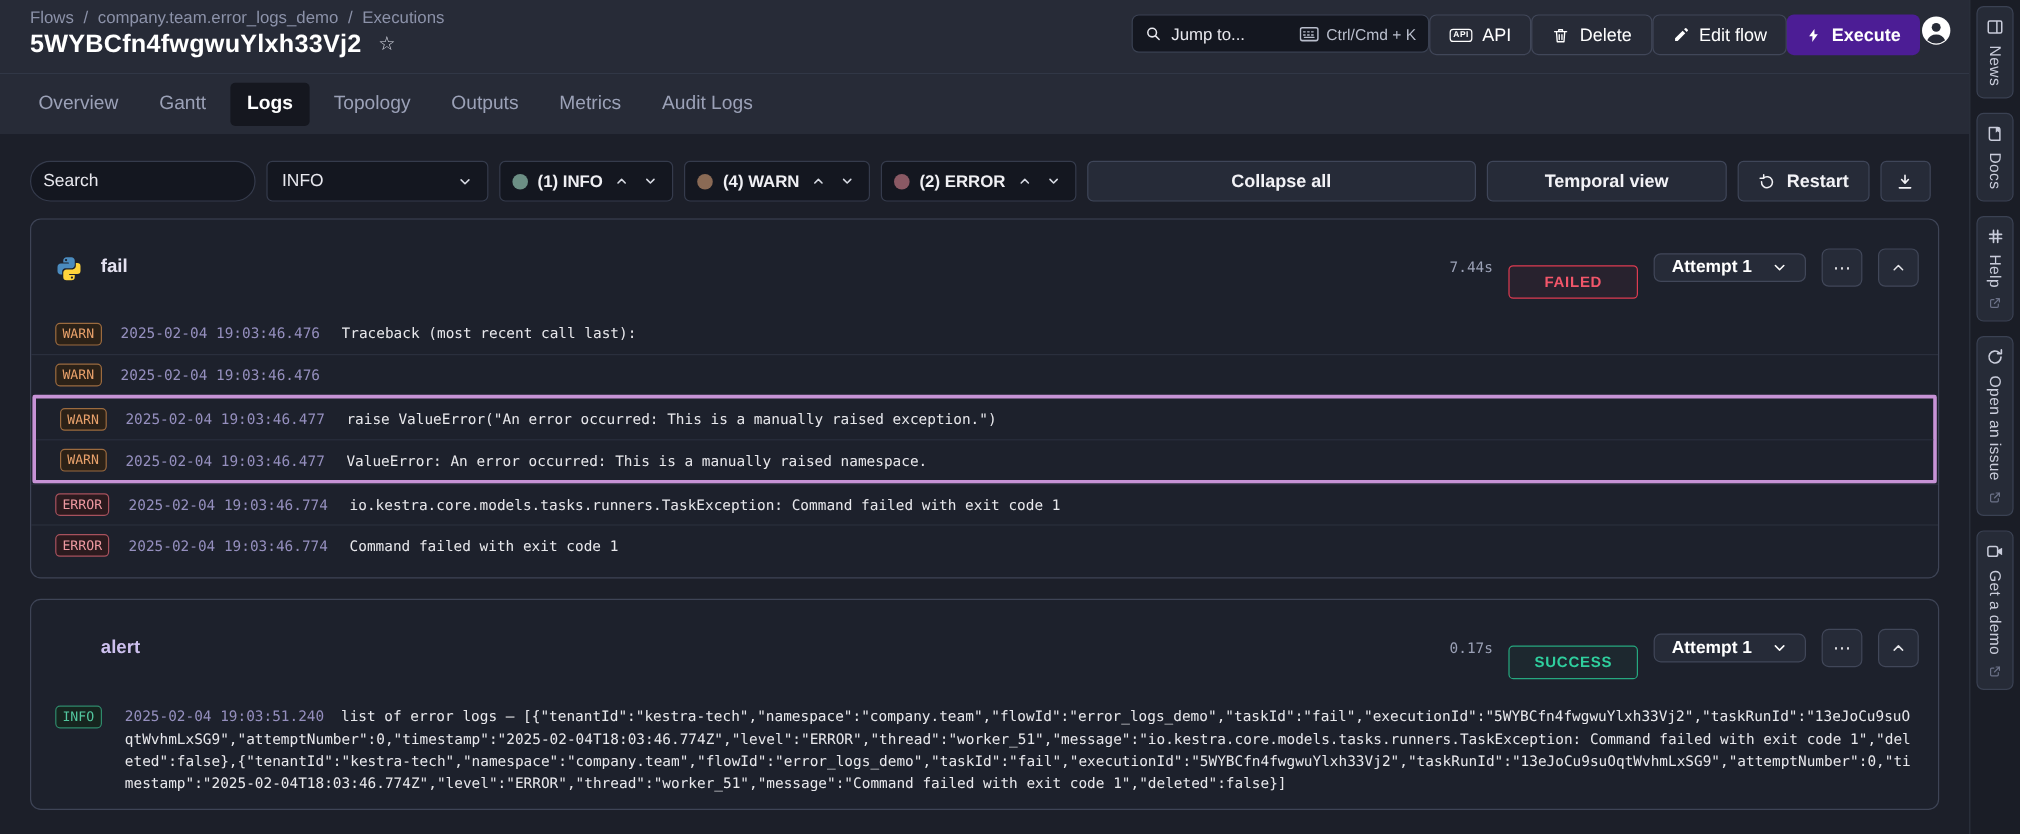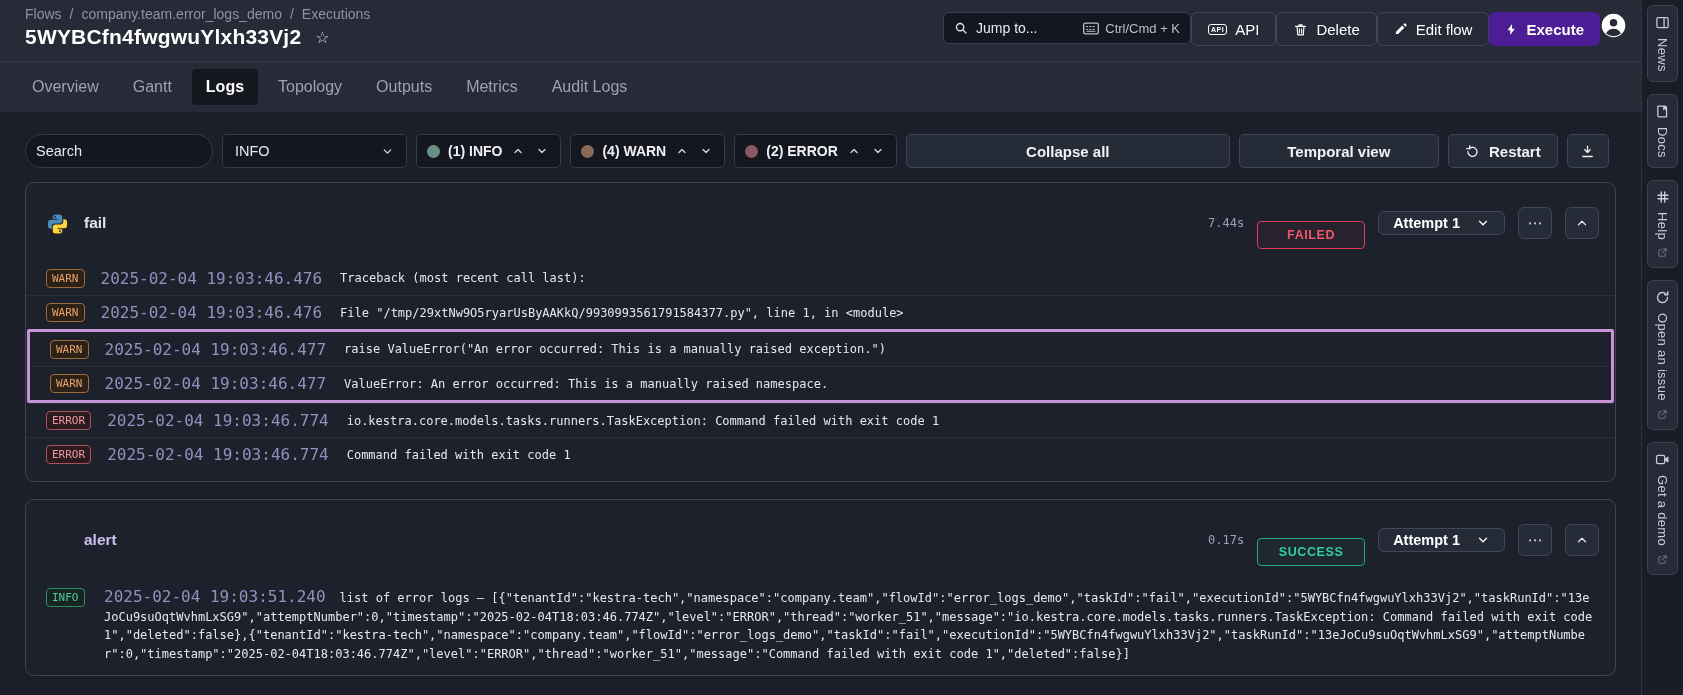--- a/index.html
+++ b/index.html
@@ -63,21 +63,21 @@
 
   .rows { padding:0 0 10px 0; }
   .log-row { display:flex; align-items:center; min-height:34px; padding:0 20px; border-top:1px solid #2A2F3D; }
   .rows > .log-row:first-child { border-top:none; }
   .hl-box { border:3px solid #C793D6; border-radius:2px; margin:0 1px; }
   .hl-box .log-row:first-child { border-top:none; }
   .lvl { font-family:"DejaVu Sans Mono",monospace; font-size:11px; padding:2px 5px; border-radius:4px; margin-right:16px; flex:none; }
   .lvl.warn  { color:#E8A16B; border:1px solid #9C6B3F; background:#2B2117; }
   .lvl.error { color:#EF9AA2; border:1px solid #A8525E; background:#2B1A1E; }
   .lvl.info  { color:#53C79F; border:1px solid #2F8A6B; background:#16251F; }
-  .ts { font-family:"DejaVu Sans Mono",monospace; font-size:16px; color:#958FBE; margin-right:18px; flex:none; }
+  .ts { font-family:"DejaVu Sans Mono",monospace; font-size:12px; color:#958FBE; margin-right:18px; flex:none; }
   .msg { font-family:"DejaVu Sans Mono",monospace; font-size:12px; color:#E8E8EC; white-space:nowrap; overflow:hidden; }
 
   .long-row { position:relative; padding:10px 20px 12px 78px; }
   .long-row .lvl { position:absolute; left:20px; top:10px; }
   .long-text { font-family:"DejaVu Sans Mono",monospace; font-size:12px; line-height:18.5px; color:#E8E8EC; word-break:break-all; }
   .long-text .ts { margin-right:14px; }
 
   
   .rail { width:42px; background:#1A1D26; border-left:1px solid #2E3340; display:flex; flex-direction:column; align-items:center; gap:12px; padding-top:5px; }
   .rail-btn { width:31px; background:#262B37; border:1px solid #3A4152; border-radius:6px; display:flex; flex-direction:column; align-items:center; gap:8px; padding:9px 0; color:#C9CCDA; cursor:pointer; }
@@ -289,21 +289,20 @@
         </div>
         <div class="rows">
           <div class="log-row">
             <span class="lvl warn">WARN</span>
             <span class="ts">2025-02-04 19:03:46.476</span>
             <span class="msg">Traceback (most recent call last):</span>
           </div>
           <div class="log-row">
             <span class="lvl warn">WARN</span>
             <span class="ts">2025-02-04 19:03:46.476</span>
-            <span class="msg">File "/tmp/29xtNw9O5ryarUsByAAKkQ/9930993561791584377.py", line 1, in &lt;module&gt;</span>
           </div>
           <div class="hl-box">
             <div class="log-row">
               <span class="lvl warn">WARN</span>
               <span class="ts">2025-02-04 19:03:46.477</span>
               <span class="msg">raise ValueError("An error occurred: This is a manually raised exception.")</span>
             </div>
             <div class="log-row">
               <span class="lvl warn">WARN</span>
               <span class="ts">2025-02-04 19:03:46.477</span>

